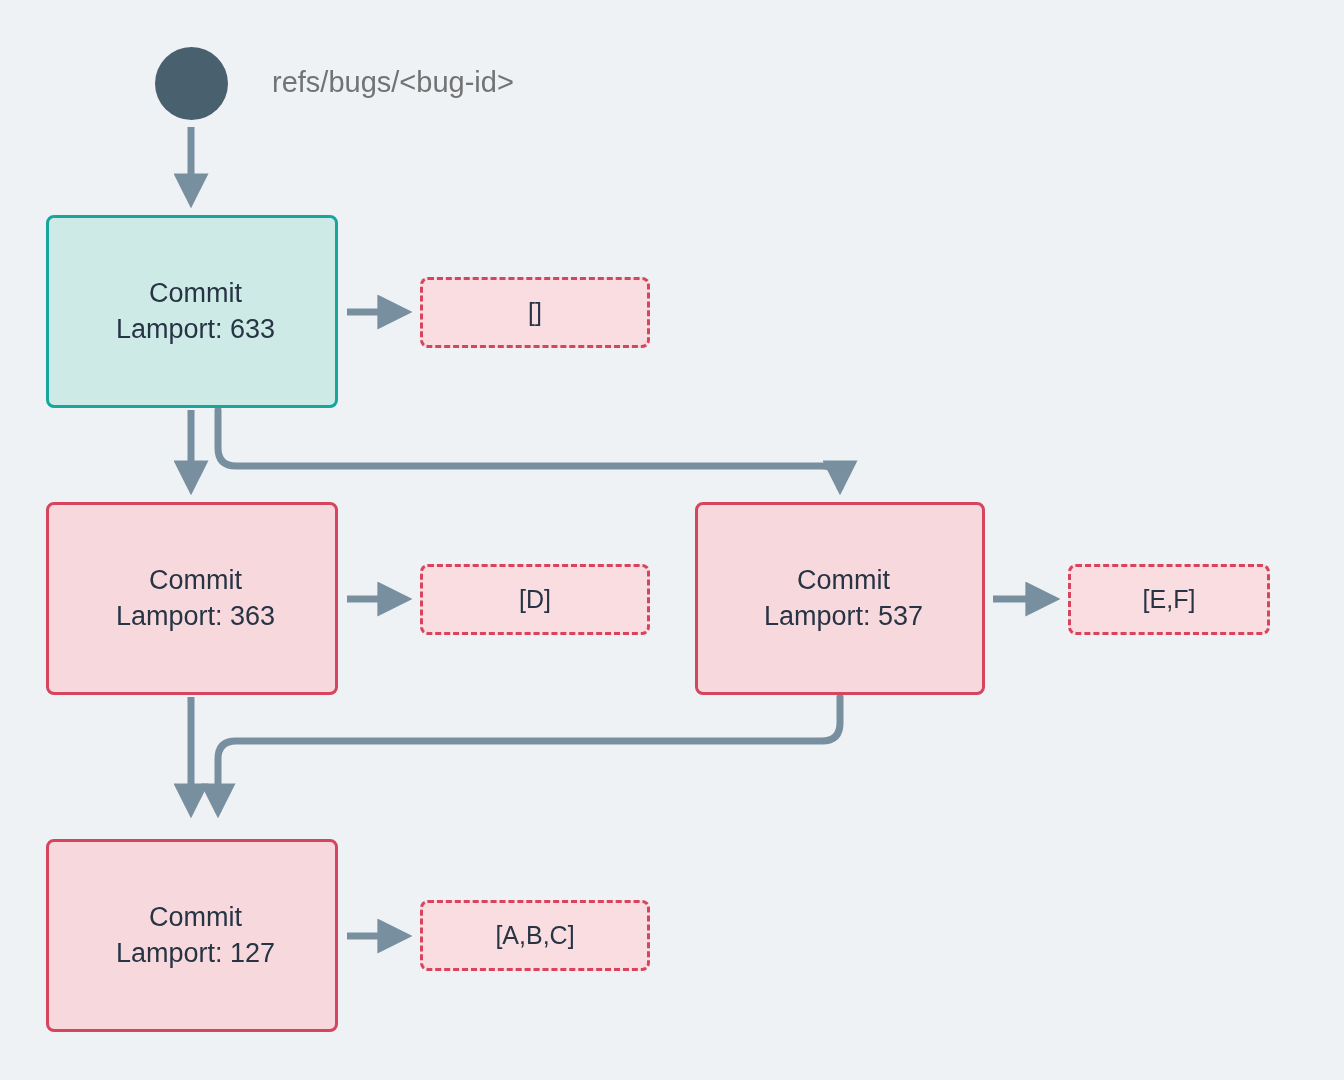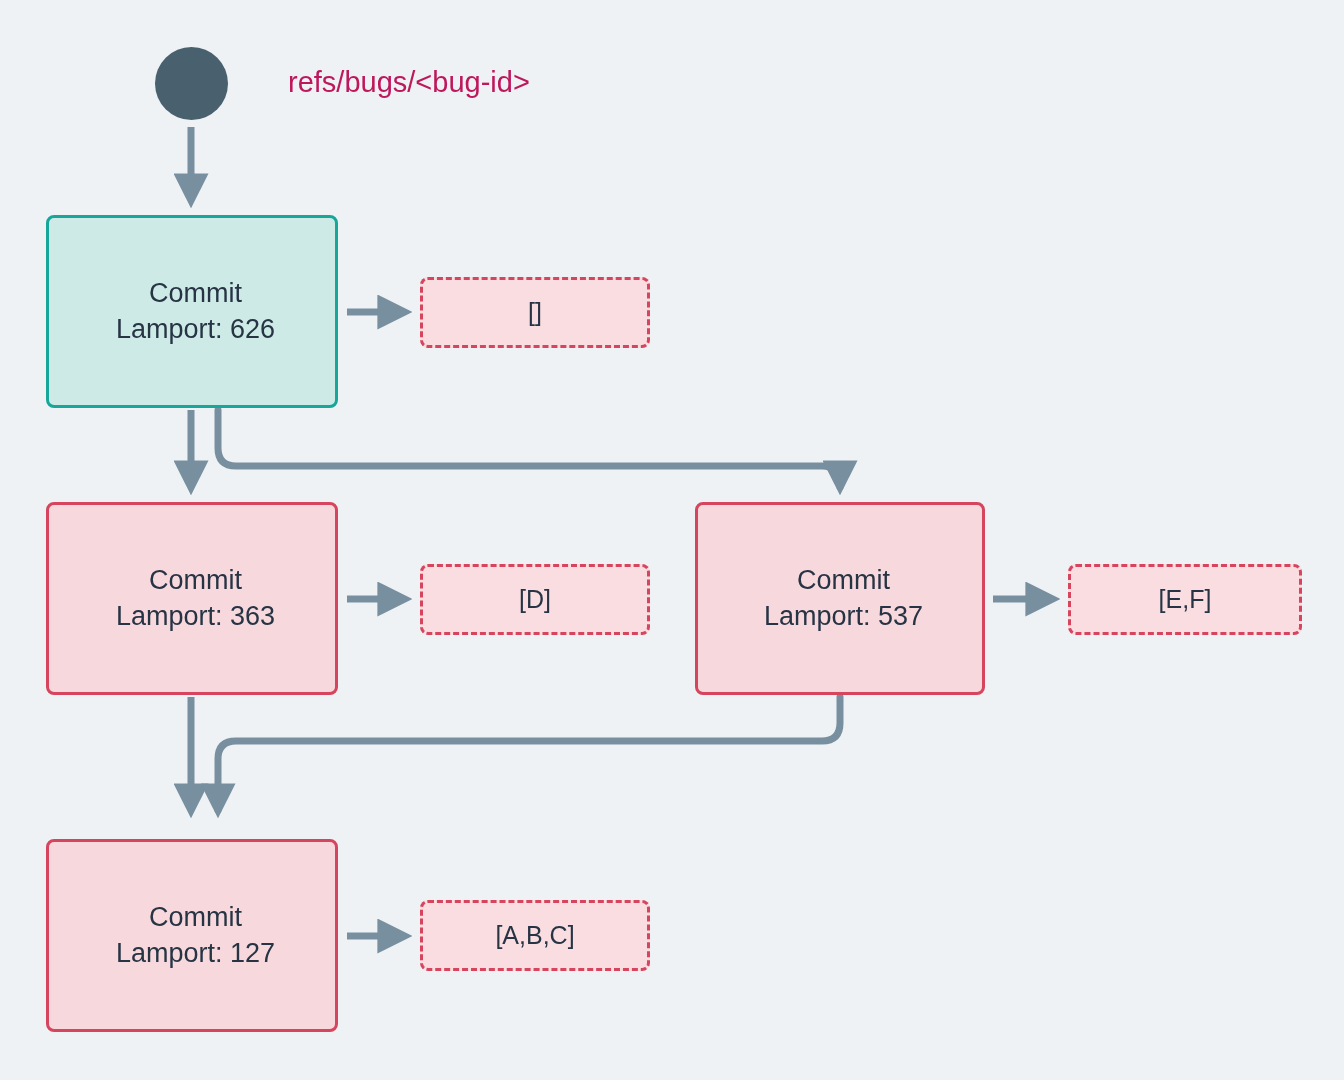--- a/index.html
+++ b/index.html
@@ -60,24 +60,23 @@
     z-index: 2;
   }
   .root-dot {
     position: absolute;
     border-radius: 50%;
     background: #49606e;
     z-index: 2;
   }
   .hdr {
     position: absolute;
-    color: #be185d;
+    color: #737373;
     white-space: nowrap;
     z-index: 3;
-    margin-left: 16px;
   }
   .hdr-ref { font-size: 29px; font-weight: 400; }
   .hdr-order { font-size: 29px; font-weight: 700; }
 </style>
 </head>
 <body>
 
 <div id="canvas">
 
   <svg id="edges" viewBox="0 0 1344 1080" width="1344" height="1080">
@@ -102,39 +101,39 @@
     <path d="M 993 599 L 1052 599" stroke="#788fa0" stroke-width="7" fill="none" marker-end="url(#ah)"></path>
     <path d="M 347 936 L 404 936" stroke="#788fa0" stroke-width="7" fill="none" marker-end="url(#ah)"></path>
   </svg>
 
   <div class="root-dot" style="left:155px; top:47px; width:73px; height:73px;"></div>
 
   <div class="hdr hdr-ref" style="left:272px; top:66px;">refs/bugs/&lt;bug-id&gt;</div>
 
   <div class="node commit-teal" style="left:46px; top:215px; width:292px; height:193px;">
     <span class="ln">Commit</span>
-    <span class="ln">Lamport: 626</span>
+    <span class="ln">Lamport: 633</span>
   </div>
   <div class="tag-box" style="left:420px; top:277px; width:230px; height:71px;">
     <span>[]</span>
   </div>
 
   <div class="node commit-pink" style="left:46px; top:502px; width:292px; height:193px;">
     <span class="ln">Commit</span>
     <span class="ln">Lamport: 363</span>
   </div>
   <div class="tag-box" style="left:420px; top:564px; width:230px; height:71px;">
     <span>[D]</span>
   </div>
 
   <div class="node commit-pink" style="left:695px; top:502px; width:290px; height:193px;">
     <span class="ln">Commit</span>
     <span class="ln">Lamport: 537</span>
   </div>
-  <div class="tag-box" style="left:1068px; top:564px; width:234px; height:71px;">
+  <div class="tag-box" style="left:1068px; top:564px; width:202px; height:71px;">
     <span>[E,F]</span>
   </div>
 
   <div class="node commit-pink" style="left:46px; top:839px; width:292px; height:193px;">
     <span class="ln">Commit</span>
     <span class="ln">Lamport: 127</span>
   </div>
   <div class="tag-box" style="left:420px; top:900px; width:230px; height:71px;align-items:center;">
     <span>[A,B,C]</span>
   </div>

